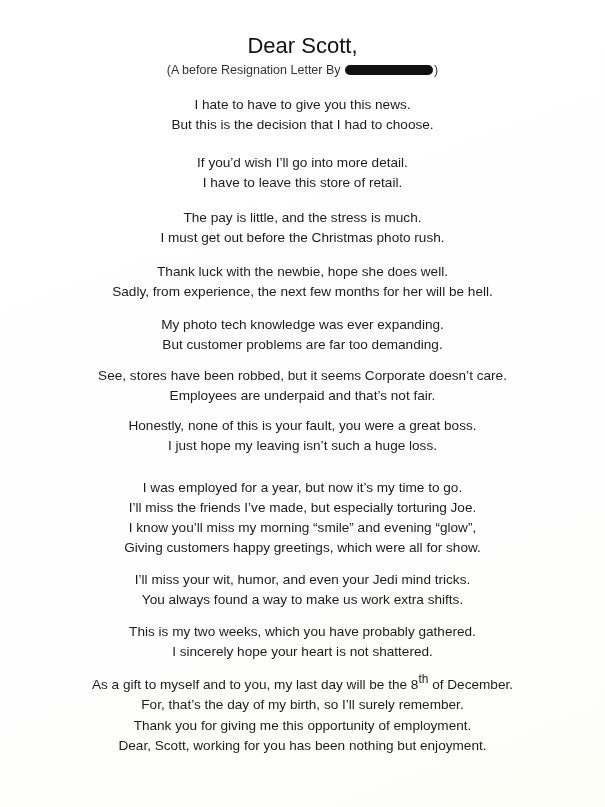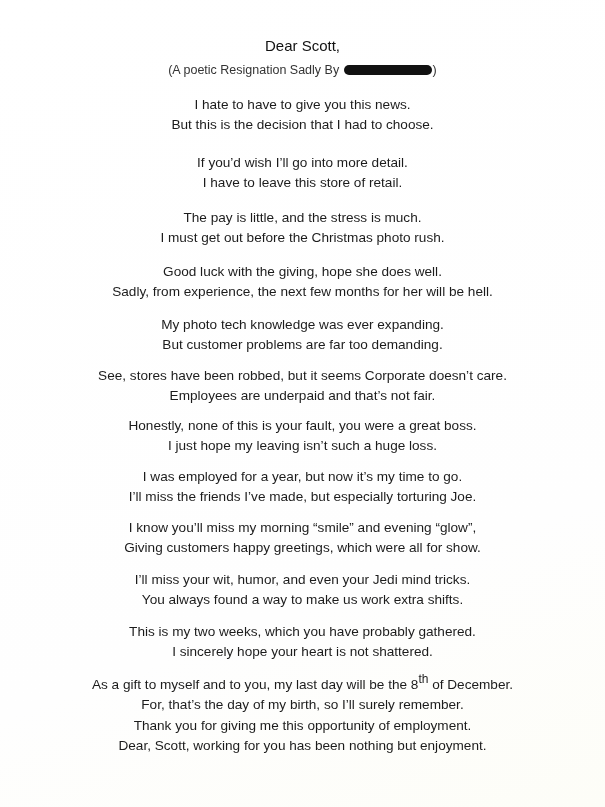--- a/index.html
+++ b/index.html
@@ -19,21 +19,21 @@
       position: absolute;
       left: 0; top: 0;
       width: 605px; height: 807px;
       background: linear-gradient(160deg, #ffffff 0%, #fefefe 70%, #fdfdf7 100%);
     }
     .title {
       position: absolute;
       top: 33px;
       left: 0; width: 605px;
       text-align: center;
-      font-size: 15px;
+      font-size: 22px;
       line-height: 26px;
       color: #111;
     }
     .subtitle {
       position: absolute;
       top: 62px;
       left: 0; width: 605px;
       text-align: center;
       font-size: 12.5px;
       line-height: 16px;
@@ -57,51 +57,51 @@
       color: #1c1c1c;
     }
     .stanza .line { display: block; white-space: nowrap; }
     sup { font-size: 12px; line-height: 0; }
   </style>
 </head>
 <body>
 
 <div class="page">
   <div class="title">Dear Scott,</div>
-  <div class="subtitle"><span>(A poetic Resignation Sadly By </span><span class="redaction"></span><span>)</span></div>
+  <div class="subtitle"><span>(A before Resignation Letter By </span><span class="redaction"></span><span>)</span></div>
 
   <div class="stanza" style="top:95px">
     <span class="line">I hate to have to give you this news.</span>
     <span class="line">But this is the decision that I had to choose.</span>
   </div>
   <div class="stanza" style="top:153px">
     <span class="line">If you’d wish I’ll go into more detail.</span>
     <span class="line">I have to leave this store of retail.</span>
   </div>
   <div class="stanza" style="top:208px">
     <span class="line">The pay is little, and the stress is much.</span>
     <span class="line">I must get out before the Christmas photo rush.</span>
   </div>
   <div class="stanza" style="top:262px">
-    <span class="line">Good luck with the giving, hope she does well.</span>
+    <span class="line">Thank luck with the newbie, hope she does well.</span>
     <span class="line">Sadly, from experience, the next few months for her will be hell.</span>
   </div>
   <div class="stanza" style="top:366px">
     <span class="line">See, stores have been robbed, but it seems Corporate doesn’t care.</span>
     <span class="line">Employees are underpaid and that’s not fair.</span>
   </div>
   <div class="stanza" style="top:315px">
     <span class="line">My photo tech knowledge was ever expanding.</span>
     <span class="line">But customer problems are far too demanding.</span>
   </div>
   <div class="stanza" style="top:416px">
     <span class="line">Honestly, none of this is your fault, you were a great boss.</span>
     <span class="line">I just hope my leaving isn’t such a huge loss.</span>
   </div>
-  <div class="stanza" style="top:467px">
+  <div class="stanza" style="top:478px">
     <span class="line">I was employed for a year, but now it’s my time to go.</span>
     <span class="line">I’ll miss the friends I’ve made, but especially torturing Joe.</span>
   </div>
   <div class="stanza" style="top:518px">
     <span class="line">I know you’ll miss my morning “smile” and evening “glow”,</span>
     <span class="line">Giving customers happy greetings, which were all for show.</span>
   </div>
   <div class="stanza" style="top:570px">
     <span class="line">I’ll miss your wit, humor, and even your Jedi mind tricks.</span>
     <span class="line">You always found a way to make us work extra shifts.</span>

